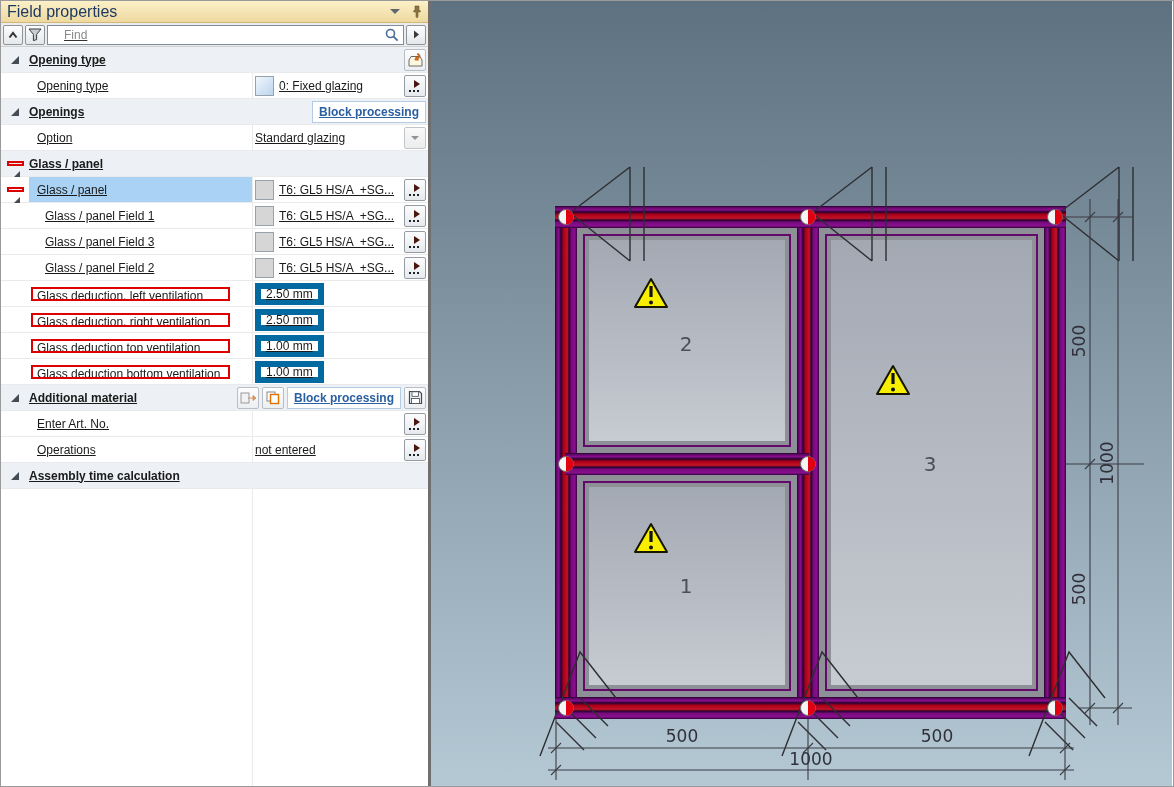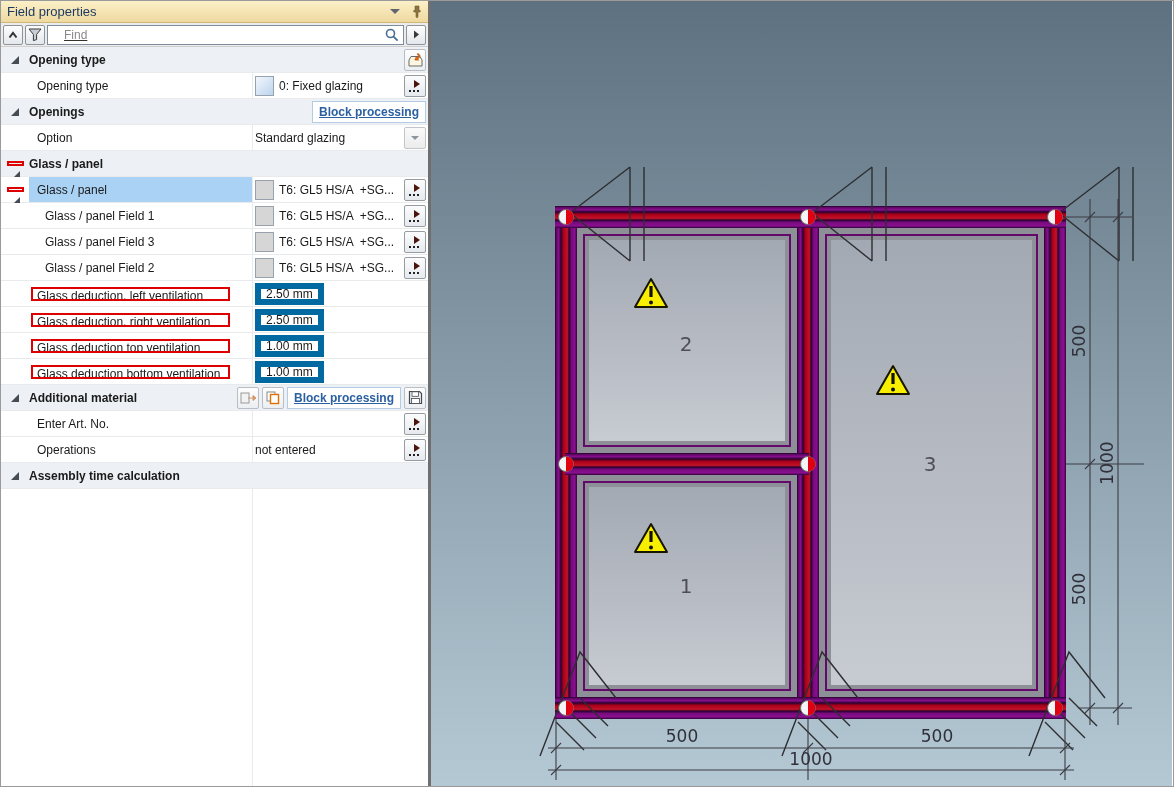--- a/index.html
+++ b/index.html
@@ -9,39 +9,39 @@
     width:1174px; height:787px; display:flex; overflow:hidden;
     border:1px solid #9a9a9a; background:#fff; position:relative;
   }
 
   
   #left-panel { width:430px; height:100%; display:flex; flex-direction:column;
     border-right:3px solid #6f6f6f; background:#fff; }
 
   .titlebar { height:22px; flex:none; display:flex; align-items:center;
     background:linear-gradient(#fcf0c8,#eed9a0); border-bottom:1px solid #d2b878;
-    padding:0 6px; color:#1d3a63; font-size:13px; }
+    padding:0 6px; color:#1d3a63; font-size:16px; }
   .titlebar .t-spacer { flex:1; }
   .caret-down { width:0;height:0;border-left:5px solid transparent;border-right:5px solid transparent;
     border-top:5px solid #5f6670; margin-right:12px; }
 
   .toolbar { height:24px; flex:none; display:flex; align-items:center; gap:2px;
     background:#ececec; border-bottom:1px solid #cfcfcf; padding:1px 2px; }
   .tb-btn { width:20px; height:20px; border:1px solid #8d949c; border-radius:2px;
     background:linear-gradient(#fdfdfd,#e4e8ec); display:flex; align-items:center; justify-content:center; }
   .searchbox { flex:1; height:20px; background:#fff; border:1px solid #7d8da0;
     display:flex; align-items:center; padding:0 4px 0 14px; gap:4px; }
   .searchbox input { border:none; outline:none; flex:1; font-size:12px; color:#333;
     font-family:"Liberation Sans",sans-serif; background:transparent;text-decoration:underline; }
   .searchbox input::placeholder { color:#8a8a8a; }
 
   
   #rows { flex:1; display:flex; flex-direction:column; overflow:hidden; }
   .row { height:26px; flex:none; display:flex; align-items:stretch; background:#fff;
-    border-bottom:1px solid #e8eaec; font-size:12px; color:#1a1a1a; }
+    border-bottom:1px solid #e8eaec; font-size:12px; color:#1a1a1a;text-decoration:underline; }
   .row.hdr { background:#edf1f5; font-weight:bold; }
   .gutter { width:28px; flex:none; display:flex; align-items:center; justify-content:center; }
   .tri { width:0; height:0; border-left:8px solid transparent; border-bottom:8px solid #454c54; }
   .tri-box { border:2px solid #de0000; padding:1px 2px 0 3px; line-height:0; }
   .hdr-label { flex:1; display:flex; align-items:center; }
   .hdr-trail { display:flex; align-items:center; gap:3px; padding-right:2px; }
   .label-cell { width:224px; flex:none; display:flex; align-items:center;
     border-right:1px solid #e8eaec; padding-left:8px; overflow:hidden; white-space:nowrap; }
   .label-cell.indent2 { padding-left:16px; }
   .value-cell { flex:1; display:flex; align-items:center; padding:0 2px; gap:5px;

